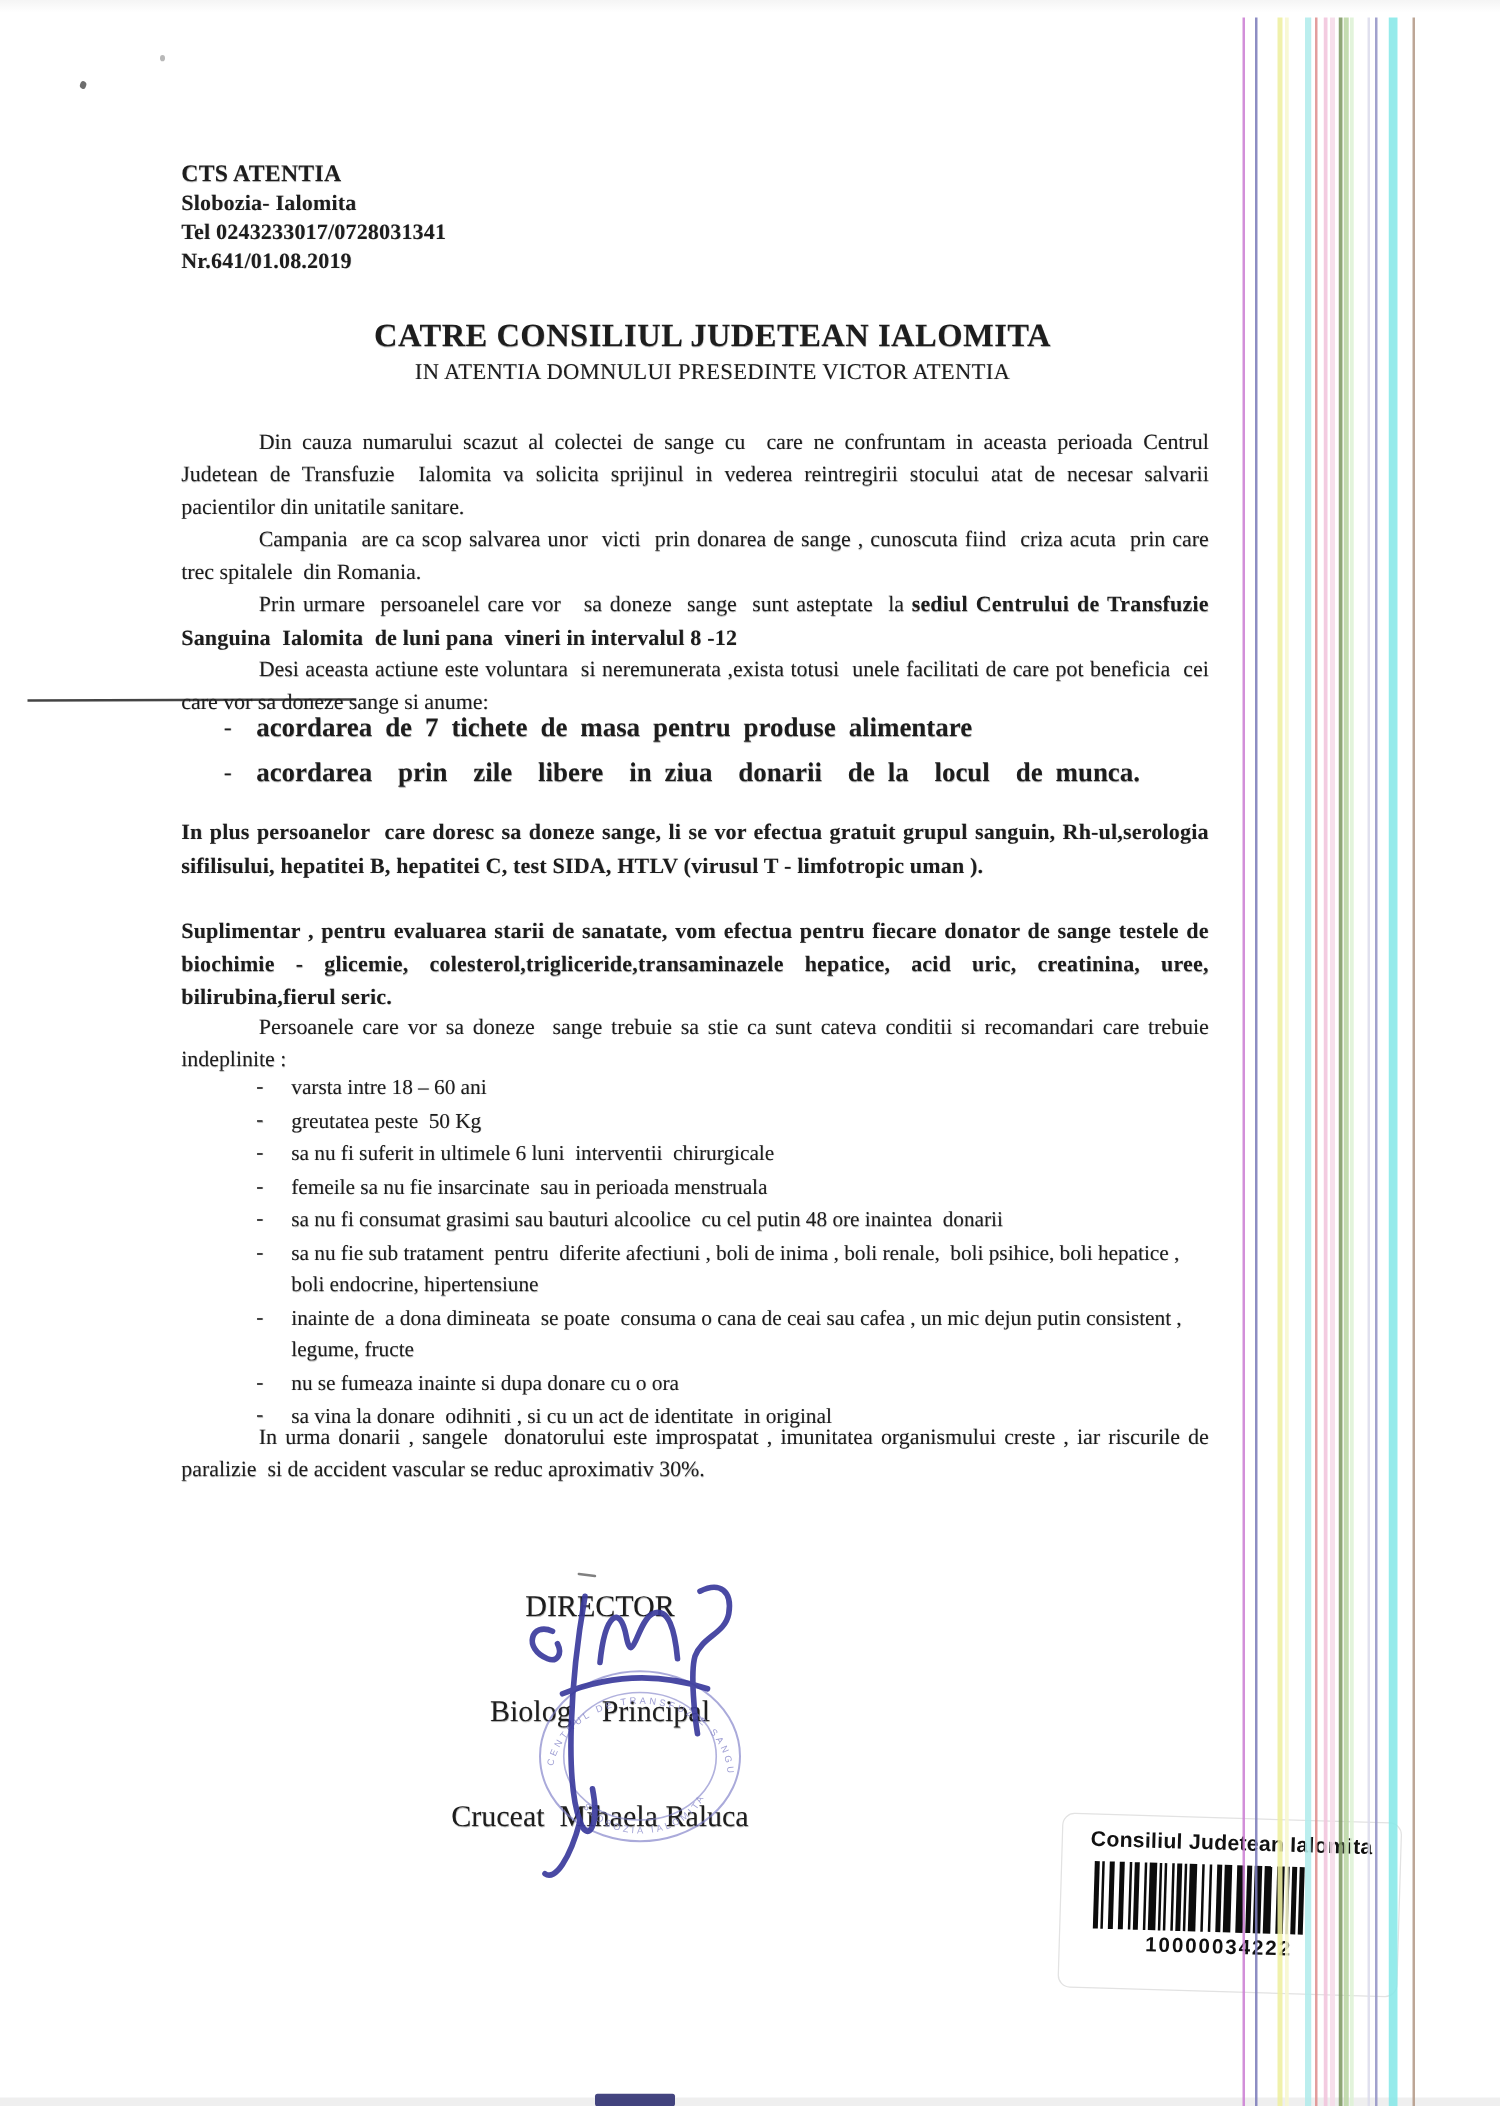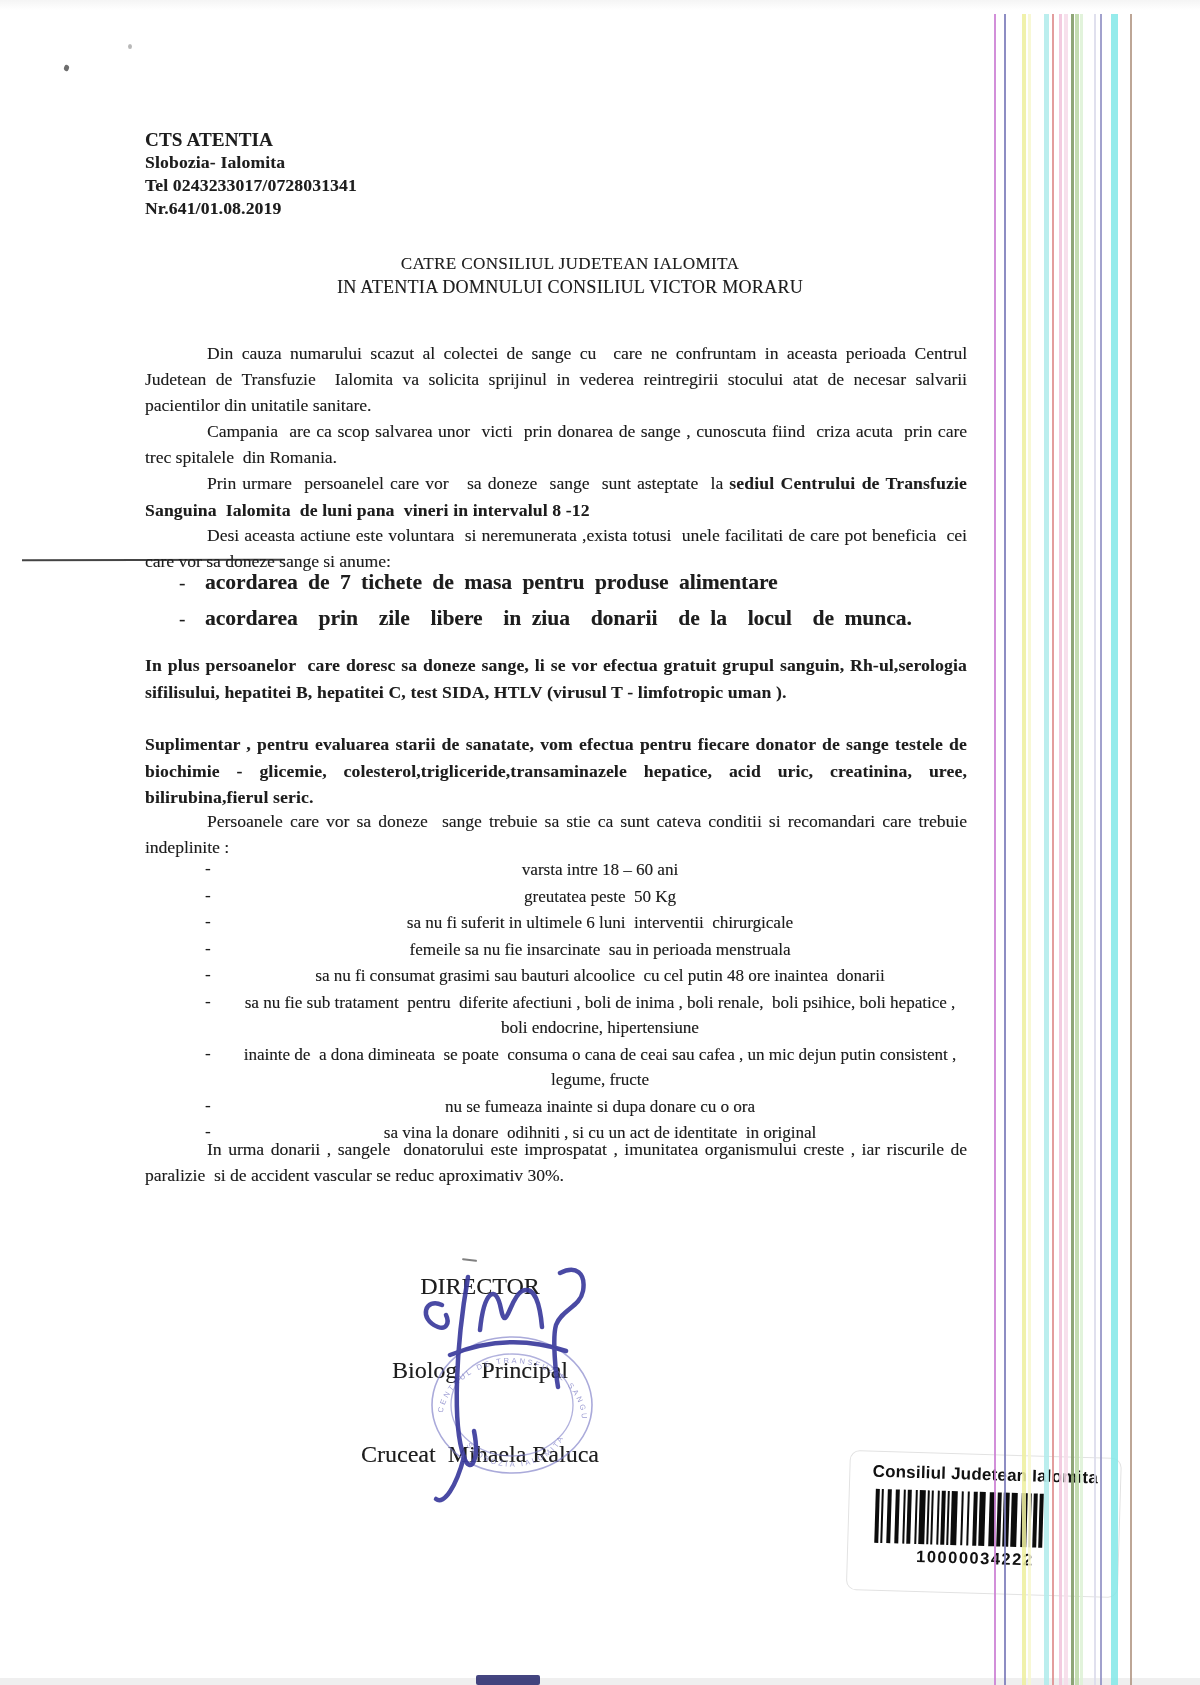--- a/index.html
+++ b/index.html
@@ -7,34 +7,34 @@
     position:relative;width:1200px;height:1685px;background:#ffffff;overflow:hidden;
     font-family:"Liberation Serif","DejaVu Serif",serif;color:#1d1d1d;
   }
   .txt{text-shadow:0.3px 0.3px 0.6px rgba(25,25,25,0.38);}
   .abs{position:absolute;}
   
   .hdr{left:145px;top:128px;font-weight:bold;line-height:23px;font-size:17.5px;letter-spacing:0.2px;}
   .hdr .org{font-size:19px;}
   
   .titlewrap{left:0;top:254px;width:1140px;text-align:center;}
-  .title{font-size:17px;font-weight:normal;letter-spacing:0.4px;}
+  .title{font-size:26px;font-weight:bold;letter-spacing:0.4px;}
   .attention{font-size:18px;margin-top:3px;letter-spacing:0.3px;}
   
   .para{left:145px;width:822px;font-size:17.5px;line-height:26px;text-align:justify;white-space:pre-wrap;}
   .indent{text-indent:62px;}
   .boldpara{font-weight:bold;letter-spacing:0.2px;line-height:26.5px;text-align:justify;}
   
   .benefits{left:145px;top:566px;width:810px;list-style:none;margin:0;padding:0;}
   .benefits li{position:relative;padding-left:60px;font-size:21.5px;font-weight:bold;line-height:33px;
     word-spacing:5px;text-align:justify;white-space:pre-wrap;margin-bottom:3px;}
   .benefits li::before{content:"-";position:absolute;left:34px;top:0;font-weight:normal;font-size:19px;}
   
   .conds{left:145px;top:857px;width:822px;list-style:none;margin:0;padding:0;}
-  .conds li{position:relative;padding-left:88px;font-size:17px;line-height:25.5px;white-space:pre-wrap;margin-bottom:1px;text-align:center;}
+  .conds li{position:relative;padding-left:88px;font-size:17px;line-height:25.5px;white-space:pre-wrap;margin-bottom:1px;}
   .conds li::before{content:"-";position:absolute;left:60px;top:-1px;font-size:17px;}
   .thanks{left:145px;top:1188px;width:822px;font-size:17.5px;padding-left:520px;box-sizing:border-box;white-space:pre-wrap;}
   .sig{left:330px;top:1216px;width:300px;text-align:center;font-size:24px;line-height:28px;white-space:pre-wrap;}
   
   .strike{left:22px;top:559px;width:263px;height:2.3px;background:#232323;opacity:.85;transform:rotate(-0.15deg);}
   
   .penmark{left:462px;top:1259px;width:15px;height:2.4px;background:#3c3c3c;opacity:.65;transform:rotate(7deg);border-radius:2px;}
   
   .speck1{left:64px;top:65px;width:5px;height:6px;background:#4a4a4a;border-radius:2px 3px 2px 3px;opacity:.8;transform:rotate(25deg);}
   .speck2{left:128px;top:44px;width:4px;height:5px;background:#9a9a9a;border-radius:50%;opacity:.7;}
@@ -66,21 +66,21 @@
 
   <div class="abs hdr txt">
     <div class="org">CTS ATENTIA</div>
     <div>Slobozia- Ialomita</div>
     <div>Tel 0243233017/0728031341</div>
     <div>Nr.641/01.08.2019</div>
   </div>
 
   <div class="abs titlewrap txt">
     <div class="title">CATRE CONSILIUL JUDETEAN IALOMITA</div>
-    <div class="attention">IN ATENTIA  DOMNULUI CONSILIUL VICTOR MORARU</div>
+    <div class="attention">IN ATENTIA  DOMNULUI PRESEDINTE VICTOR ATENTIA</div>
   </div>
 
   <div class="abs para indent txt" style="top:340px;">Din cauza numarului scazut al colectei de sange cu  care ne confruntam in aceasta perioada Centrul Judetean de Transfuzie  Ialomita va solicita sprijinul in vederea reintregirii stocului atat de necesar salvarii pacientilor din unitatile sanitare.</div>
   <div class="abs para indent txt" style="top:418px;">Campania  are ca scop salvarea unor  victi  prin donarea de sange , cunoscuta fiind  criza acuta  prin care trec spitalele  din Romania.</div>
   <div class="abs para indent txt" style="top:470px;"><span>Prin urmare  persoanelel care vor   sa doneze  sange  sunt asteptate  la </span><span class="boldpara">sediul Centrului de Transfuzie  Sanguina  Ialomita  de luni pana  vineri in intervalul 8 -12</span></div>
   <div class="abs para indent txt" style="top:522px;">Desi aceasta actiune este voluntara  si neremunerata ,exista totusi  unele facilitati de care pot beneficia  cei care vor sa doneze sange si anume:</div>
 
   <ul class="abs benefits txt">
     <li><span>acordarea de 7 tichete de masa pentru produse alimentare</span></li>
     <li><span>acordarea  prin  zile  libere  in ziua  donarii  de la  locul  de munca.</span></li>

